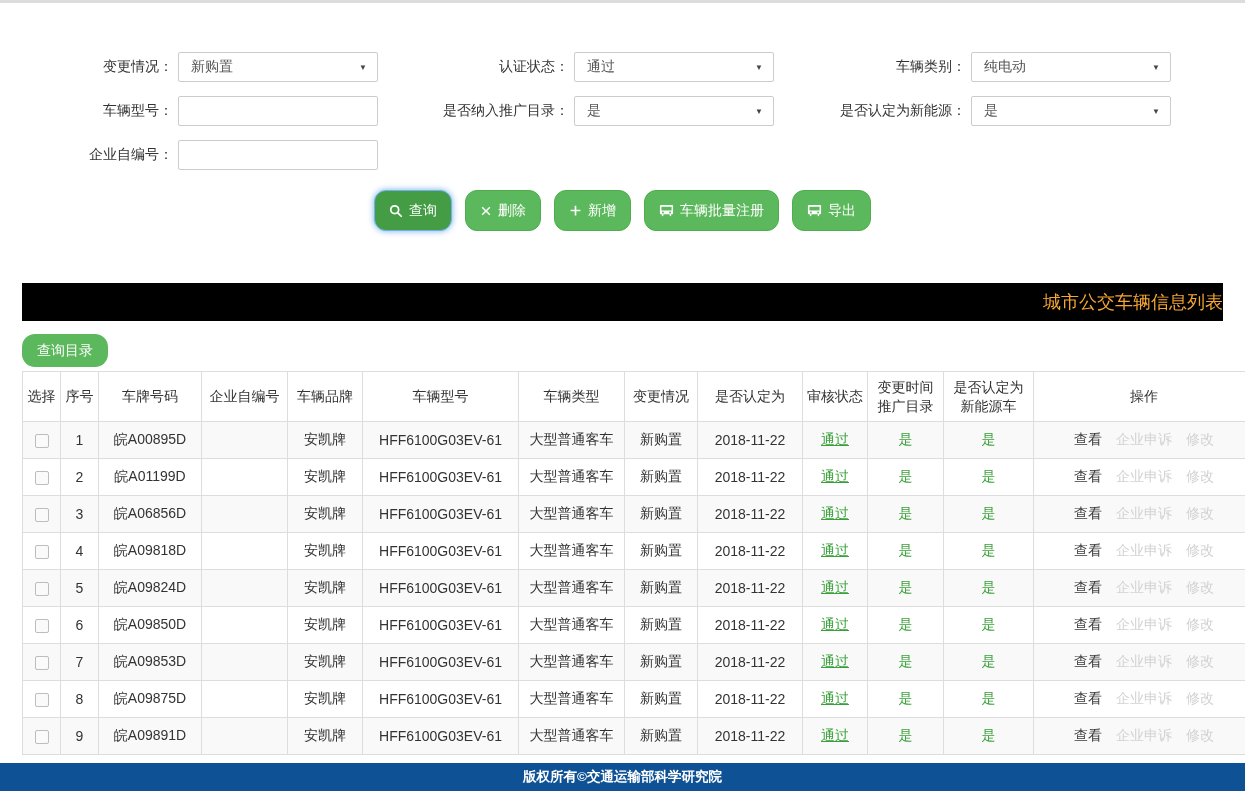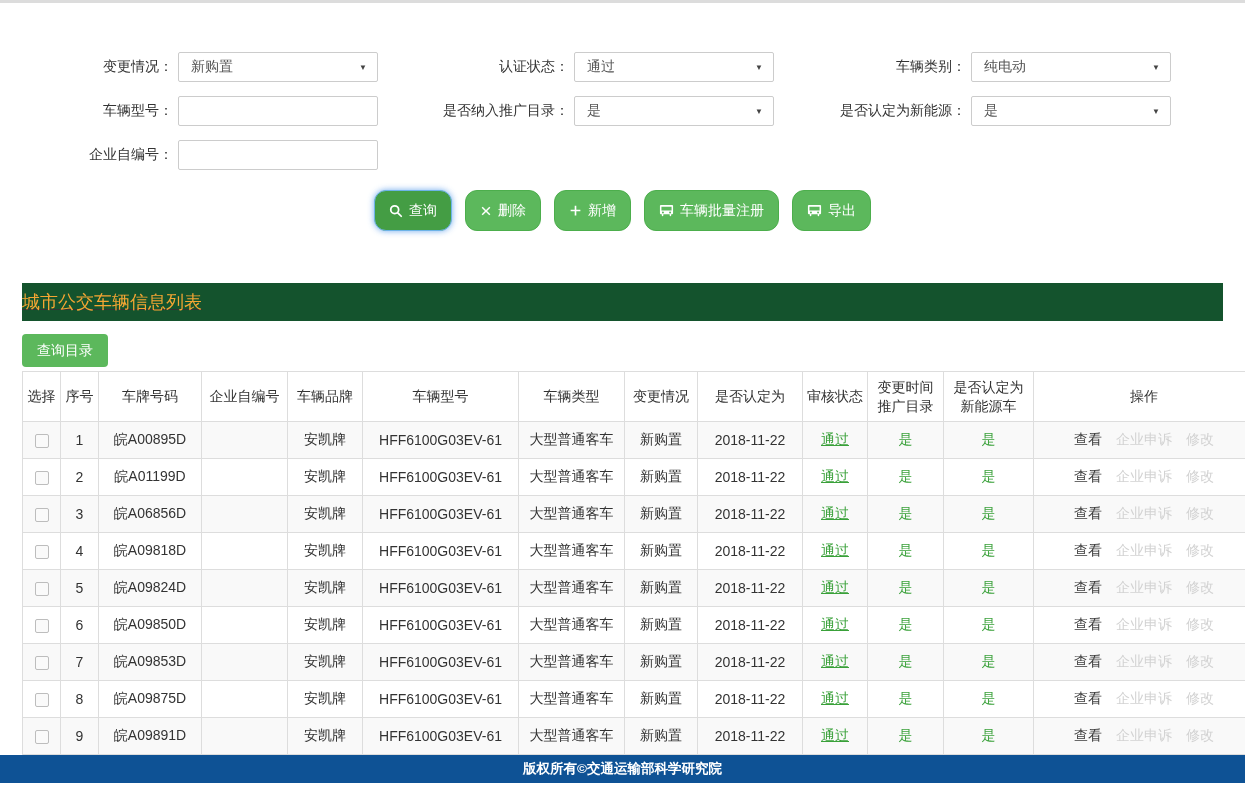--- a/index.html
+++ b/index.html
@@ -22,47 +22,47 @@
 
   
   .btn-row { display:flex; justify-content:center; gap:13px; margin-top:20px; }
   .btn { height:41px; padding:0 14px; border-radius:12px; border:1px solid #4cae4c;
     background:#5cb85c; color:#fff; font-size:14px; display:flex; align-items:center;
     gap:6px; cursor:pointer; font-family:inherit; }
   .btn.primary { background:#449d44; border:1px solid #6db3e8; box-shadow:0 0 6px rgba(92,158,235,.85); }
   .btn svg { display:block; }
 
   
-  .title-bar { margin-top:52px; background:#14532d; height:38px; display:flex;
-    align-items:center; justify-content:flex-start;text-decoration:underline; }
+  .title-bar { margin-top:52px; background:#000000; height:38px; display:flex;
+    align-items:center; justify-content:flex-end; }
   .title-bar h2 { color:#f5a633; font-size:18px; font-weight:400; }
   .sub-row { display:flex; align-items:center; margin-top:13px; gap:8px; }
   .sub-row .sub-text { font-size:15px; color:#333; }
-  .btn-catalog { height:33px; padding:0 15px; border:none; border-radius:4px; background:#5cb85c;
+  .btn-catalog { height:33px; padding:0 15px; border:none; border-radius:13px; background:#5cb85c;
     color:#fff; font-size:14px; cursor:pointer; font-family:inherit; }
 
   
   table { width:1233px; margin-top:4px; border-collapse:collapse; table-layout:fixed; }
   th,td { border:1px solid #ddd; text-align:center; vertical-align:middle;
     font-weight:400; font-size:14px; color:#333; overflow:hidden; }
   thead th { height:50px; line-height:1.35; background:#fff; }
   tbody td { height:37px; }
   tbody tr:nth-child(odd) td { background:#f9f9f9; }
   tbody tr:nth-child(even) td { background:#fff; }
   .green { color:#3aa13a; }
   a.status-link { color:#3aa13a; text-decoration:underline; cursor:pointer; }
   .ops a { text-decoration:none; margin:0 5px; cursor:pointer; }
   .op-view { color:#3a3a3a; }
   .op-disabled { color:#d2d2d2; }
   .cb { display:inline-block; width:14px; height:14px; border:1px solid #bdbdbd;
     border-radius:2px; background:#fafafa; vertical-align:middle; cursor:pointer; }
 
   
   .divider { border-top:1px solid #e5e5e5; margin-top:12px; }
-  .footer { position:absolute; left:0; right:0; bottom:12px; height:28px; background:#0e5295;
+  .footer { position:absolute; left:0; right:0; bottom:4px; height:28px; background:#0e5295;
     color:#fff; display:flex; align-items:center; justify-content:center;
     font-weight:700; font-size:13.5px; }
 </style>
 </head>
 <body>
 
 <div class="page">
   <div class="content">
 
     <div class="filter-grid">

